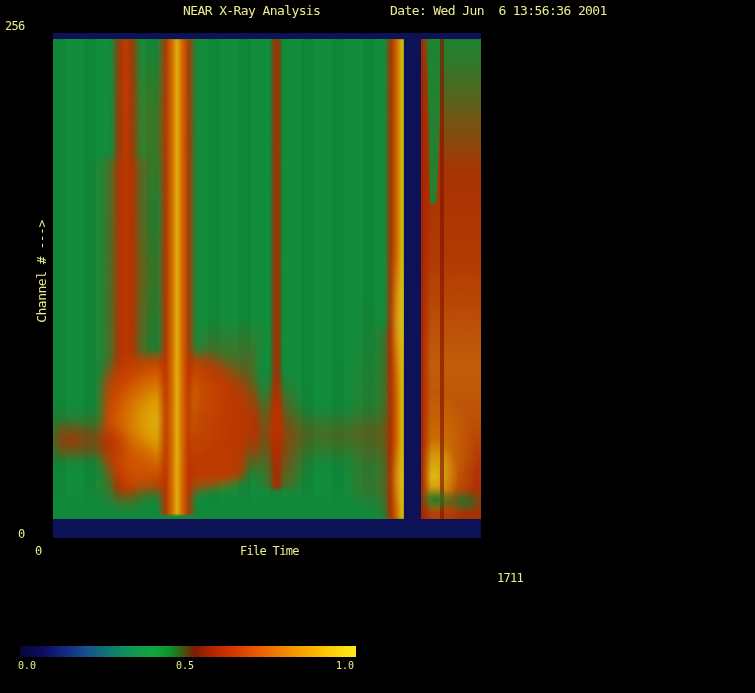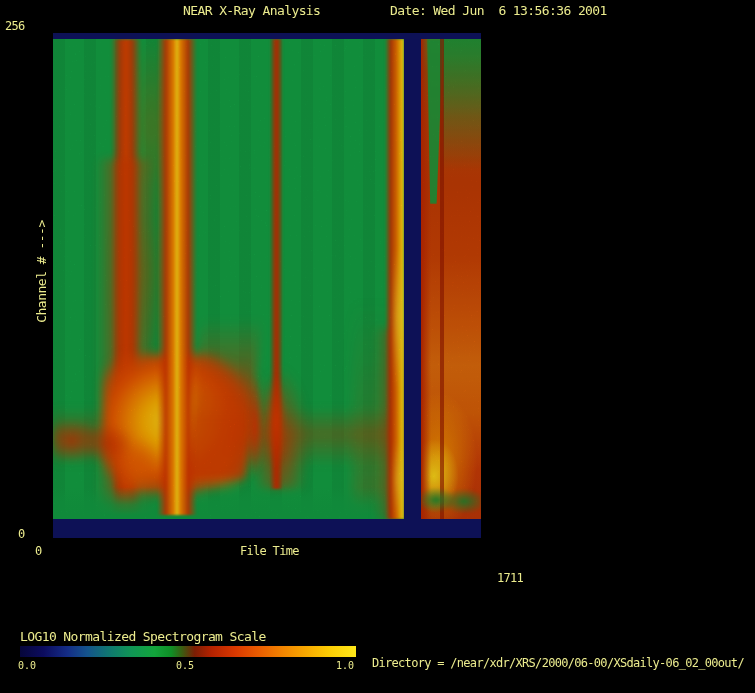--- a/index.html
+++ b/index.html
@@ -139,21 +139,19 @@
           </filter>
         <rect width="60" height="480" filter="url(#nB)"></rect>
       </svg>
     </div>
   </div>
 
   <span class="t t-sm" style="left:35px;top:545px;">0</span>
   <span class="t t-sm" style="left:240px;top:545px;">File Time</span>
   <span class="t t-sm" style="left:497px;top:545px;margin-top:27px;">1711</span>
 
-  <span class="t" style="left:20px;top:630px;">LOG10 Normalized Spectrogram Scale</span>
   <div class="cbar"></div>
   <span class="t t-tick" style="left:18px;top:660px;">0.0</span>
   <span class="t t-tick" style="left:176px;top:660px;">0.5</span>
   <span class="t t-tick" style="left:336px;top:660px;">1.0</span>
 
-  <span class="t t-sm" style="left:372px;top:657px;">Directory = /near/xdr/XRS/2000/06-00/XSdaily-06_02_00out/</span>
 
 </div>
 
 </body></html>

